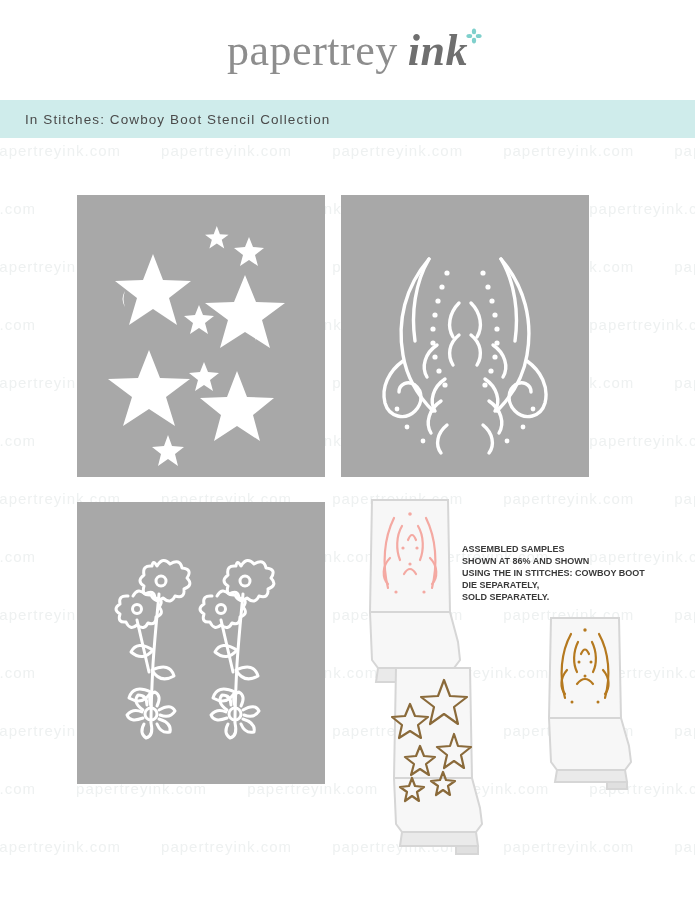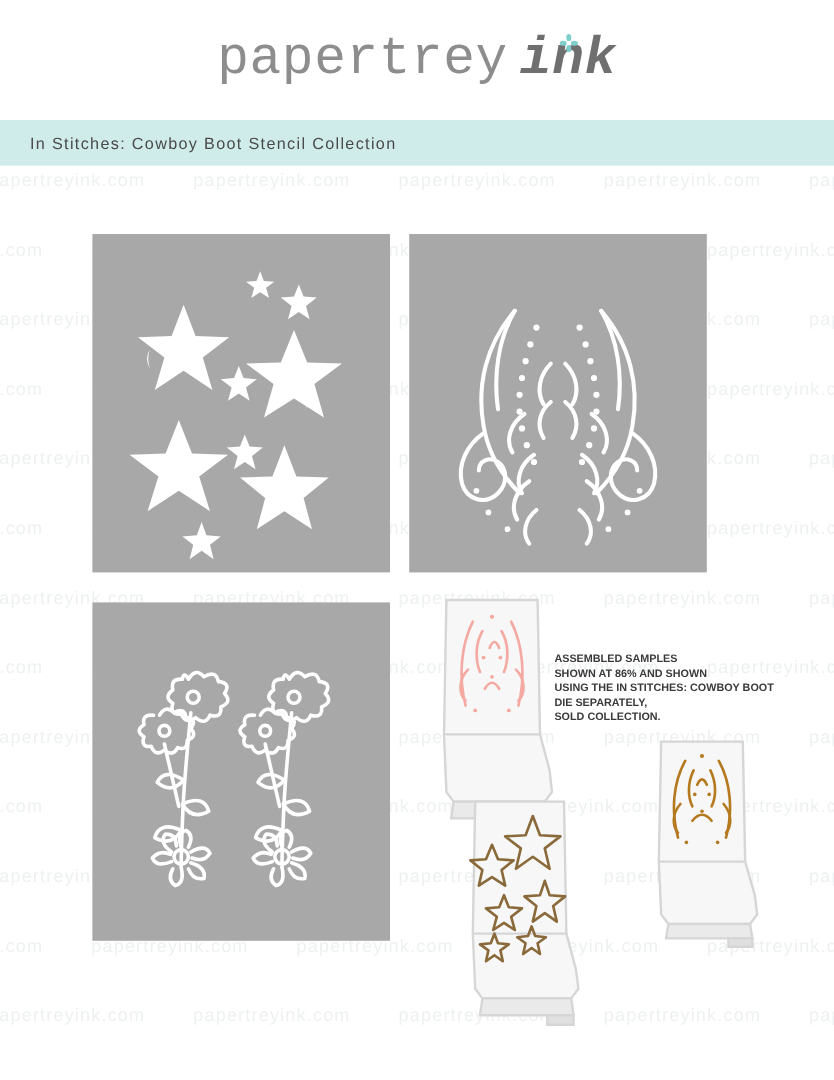--- a/index.html
+++ b/index.html
@@ -20,21 +20,21 @@
     position: absolute;
     top: 0;
     left: 0;
     width: 695px;
     height: 100px;
     display: flex;
     align-items: center;
     justify-content: center;
   }
   .logo-text {
-    font-family: Liberation Mono, monospace;
+    font-family: Liberation Serif, serif;
     font-size: 44px;
     color: #8d8d8d;
     letter-spacing: 0.5px;
     white-space: nowrap;
   }
   .logo-text .ink {
     font-style: italic;
     font-weight: bold;
     color: #6f6f6f;
     margin-left: 10px;
@@ -377,14 +377,14 @@
       </g>
     </g>
   </svg>
 </div>
 
 <div class="caption">
   <div>ASSEMBLED SAMPLES</div>
   <div>SHOWN AT 86% AND SHOWN</div>
   <div>USING THE IN STITCHES: COWBOY BOOT</div>
   <div>DIE SEPARATELY,</div>
-  <div>SOLD COLLECTION.</div>
+  <div>SOLD SEPARATELY.</div>
 </div>
 
 </body></html>

